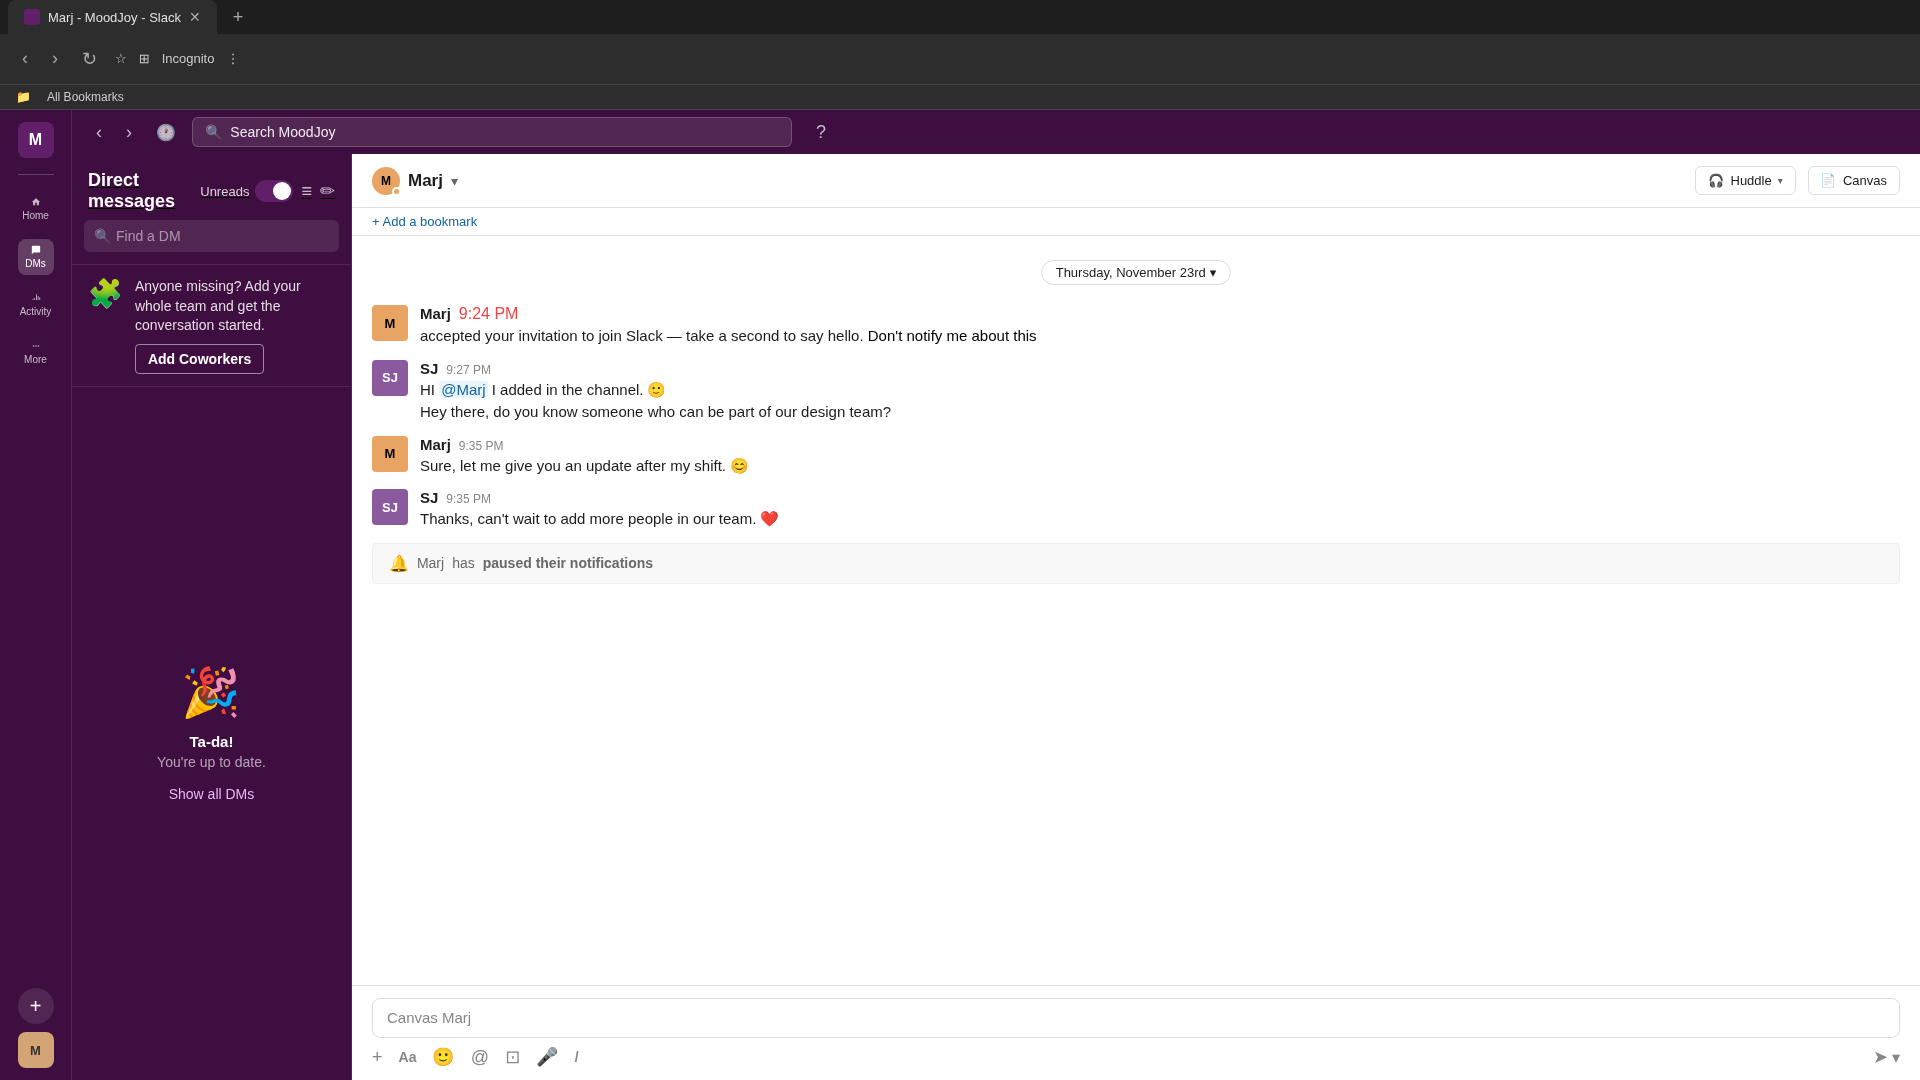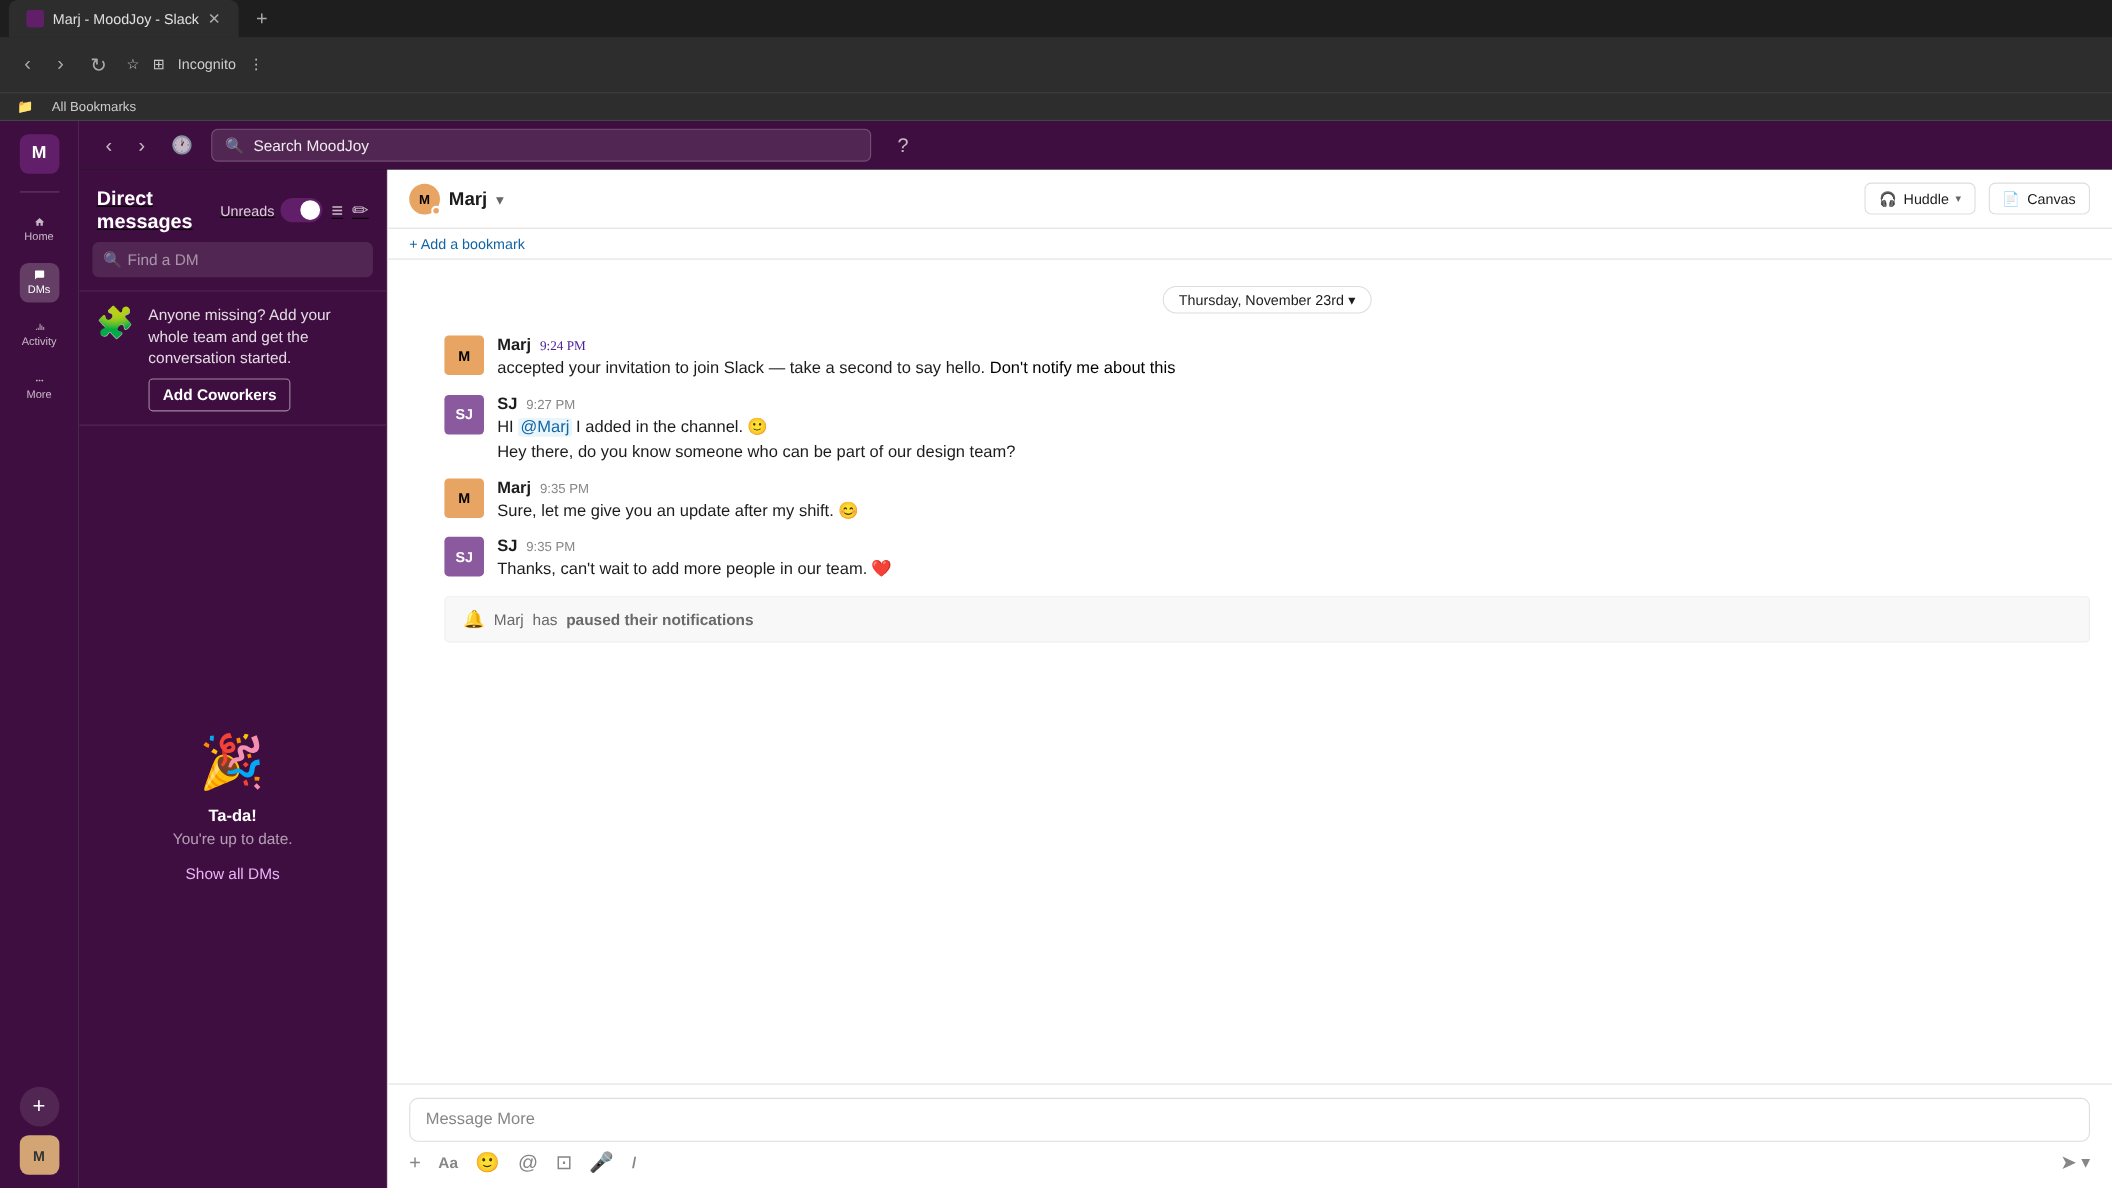--- a/index.html
+++ b/index.html
@@ -190,35 +190,35 @@
               <span>Canvas</span>
             </button>
           </div>
         </div>
 
         <div style="padding:6px 20px;border-bottom:1px solid #e0e0e0;display:flex;align-items:center;gap:8px;color:#696969;font-size:13px;">
           <span style="cursor:pointer;color:#1264a3;">+ Add a bookmark</span>
         </div>
 
 
-        <div style="flex:1;overflow-y:auto;padding:16px 20px;display:flex;flex-direction:column;gap:12px;margin-left:32px;">
+        <div style="flex:1;overflow-y:auto;padding:16px 20px;display:flex;flex-direction:column;gap:12px;">
 
           <div style="display:flex;align-items:center;justify-content:center;margin:8px 0;">
             <div style="background:white;border:1px solid #ddd;border-radius:16px;padding:4px 14px;font-size:13px;color:#1d1c1d;cursor:pointer;display:flex;align-items:center;gap:4px;">
               <span>Thursday, November 23rd</span>
               <span>▾</span>
             </div>
           </div>
 
           <div class="message">
             <div style="width:36px;height:36px;border-radius:4px;background:#e8a462;display:flex;align-items:center;justify-content:center;font-weight:bold;font-size:13px;flex-shrink:0;">M</div>
             <div style="flex:1;">
               <div style="display:flex;align-items:baseline;gap:8px;margin-bottom:2px;">
                 <span style="font-weight:700;font-size:15px;color:#1d1c1d;">Marj</span>
-                <span style="font-size:12px;color:#4c1d95;font-family:Liberation Serif, serif;">9:24 PM</span>
+                <span style="font-size:16px;color:#ef4444;">9:24 PM</span>
               </div>
               <div style="font-size:15px;color:#1d1c1d;line-height:1.5;">
                 <span>accepted your invitation to join Slack — take a second to say hello.</span>
                 <a href="#" style="color:#000000;text-decoration:none;">Don't notify me about this</a>
               </div>
             </div>
           </div>
 
           <div class="message">
             <div style="width:36px;height:36px;border-radius:4px;background:#8b5a9e;display:flex;align-items:center;justify-content:center;font-weight:bold;font-size:13px;color:white;flex-shrink:0;">SJ</div>
@@ -259,21 +259,21 @@
           <div style="background:#f8f8f8;border:1px solid #eee;border-radius:4px;padding:10px 16px;display:flex;align-items:center;gap:8px;color:#696969;font-size:14px;">
             <span style="font-size:16px;">🔔</span>
             <span>Marj</span>
             <span>has</span>
             <strong>paused their notifications</strong>
           </div>
         </div>
 
         <div style="padding:12px 20px;border-top:1px solid #e0e0e0;">
           <div style="border:1px solid #ddd;border-radius:8px;padding:10px 14px;">
-            <span style="color:#868686;font-size:15px;">Message More</span>
+            <span style="color:#868686;font-size:15px;">Canvas Marj</span>
           </div>
           <div style="display:flex;align-items:center;gap:16px;padding:8px 0 0;">
             <span style="cursor:pointer;font-size:18px;color:#868686;">+</span>
             <span style="cursor:pointer;font-size:14px;color:#868686;font-weight:600;">Aa</span>
             <span style="cursor:pointer;font-size:18px;color:#868686;">🙂</span>
             <span style="cursor:pointer;font-size:18px;color:#868686;">@</span>
             <span style="cursor:pointer;font-size:18px;color:#868686;">⊡</span>
             <span style="cursor:pointer;font-size:18px;color:#868686;">🎤</span>
             <span style="cursor:pointer;font-size:14px;color:#868686;font-weight:600;">/</span>
             <div style="margin-left:auto;display:flex;align-items:center;gap:4px;">

